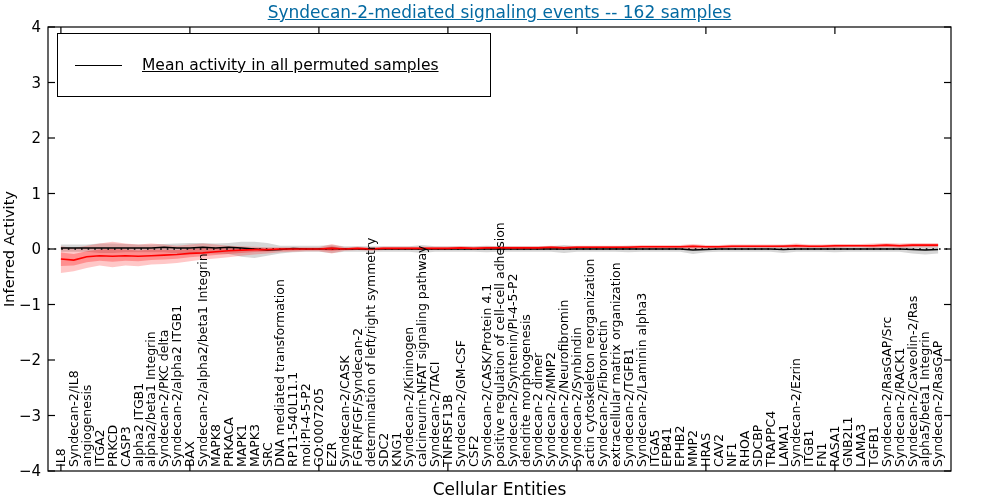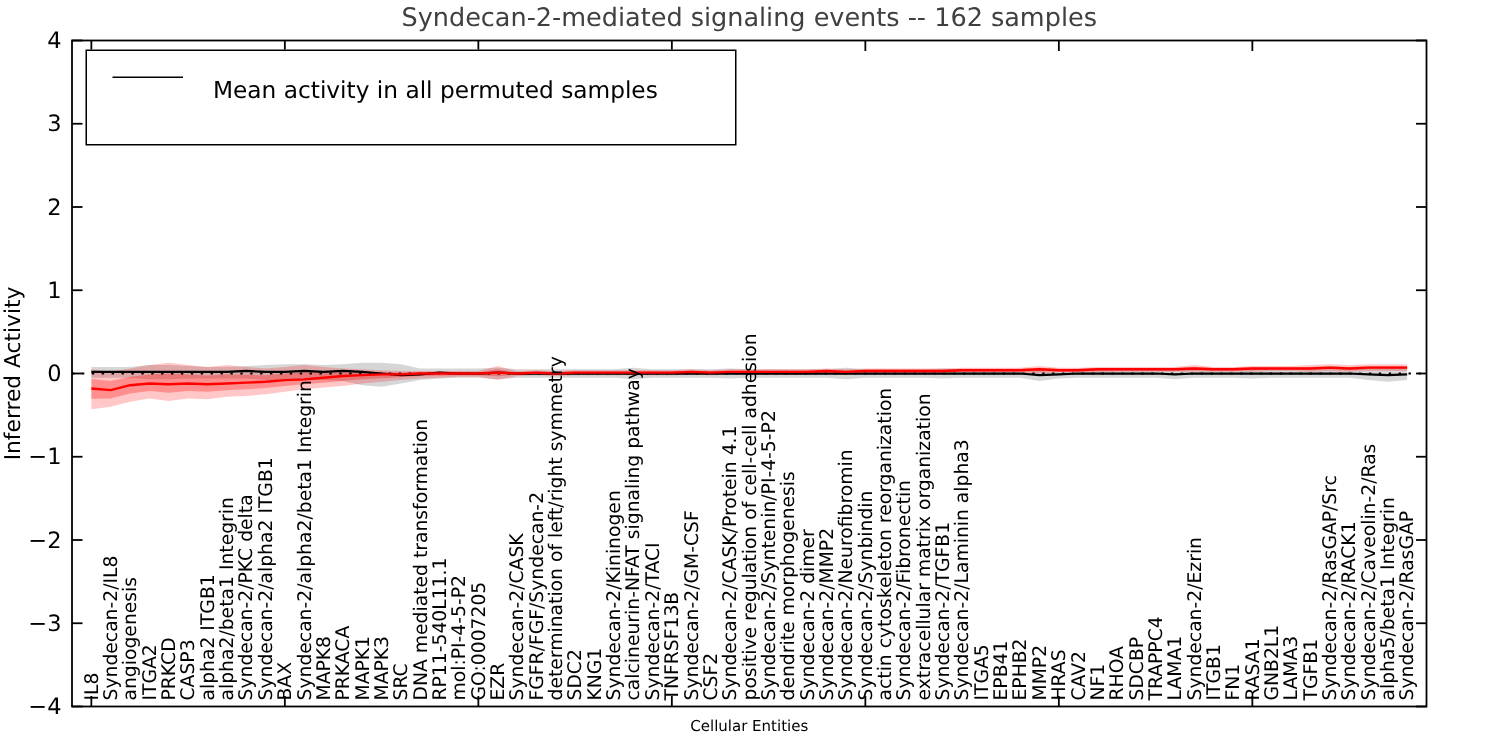--- a/index.html
+++ b/index.html
@@ -1,28 +1,28 @@
 <!DOCTYPE html>
 <html><head>
 <meta charset="utf-8">
 <style>
   html,body{margin:0;padding:0;background:#ffffff;}
   #figure{position:relative;width:1000px;height:500px;background:#ffffff;
           font-family:"DejaVu Sans","Liberation Sans",sans-serif;overflow:hidden;}
   #plot-svg{position:absolute;left:0;top:0;}
   .title{position:absolute;left:48px;top:2px;width:903px;text-align:center;
-         font-size:17px;color:#404040;}
+         font-size:17px;color:#0369a1;text-decoration:underline;}
   .xlabel{position:absolute;left:48px;top:479px;width:903px;text-align:center;
-          font-size:10px;color:#000;}
+          font-size:17px;color:#000;}
   .ylabel{position:absolute;left:9px;top:249px;white-space:nowrap;
           transform:translate(-50%,-50%) rotate(-90deg);font-size:14.5px;color:#000;}
   .legend{position:absolute;left:57px;top:33px;width:434px;height:64px;
           background:#ffffff;border:1.6px solid #000;box-sizing:border-box;
           display:flex;flex-direction:column;justify-content:space-evenly;}
-  .legend-row{display:flex;align-items:flex-start;height:28px;}
+  .legend-row{display:flex;align-items:center;height:28px;text-decoration:underline;}
   .legend-line{display:inline-block;width:47px;height:0px;border-top-width:1.7px;
                border-top-style:solid;margin-left:17px;flex:0 0 auto;}
   .legend-text{margin-left:20px;font-size:15.5px;color:#000;white-space:nowrap;}
 </style>
 </head>
 <body>
 
 <div id="figure">
   <svg id="plot-svg" width="1000" height="500">
       <polygon points="60.9,244.6 73.8,244.6 86.7,244.6 99.6,243.4 112.5,243.4 125.4,244.0 138.3,244.6 151.2,244.6 164.1,244.0 177.0,243.4 189.9,242.9 202.8,242.9 215.7,243.4 228.6,242.9 241.5,241.8 254.4,241.8 267.3,242.9 280.2,245.7 293.1,245.7 306.0,245.7 318.9,245.7 331.8,245.1 344.7,246.2 357.6,246.2 370.5,246.2 383.4,246.2 396.3,246.2 409.2,246.2 422.1,245.1 435.0,246.2 447.9,246.2 460.8,246.2 473.7,246.2 486.6,245.7 499.5,246.2 512.4,246.2 525.3,246.2 538.2,246.2 551.1,246.2 564.0,245.1 576.9,246.2 589.8,246.2 602.7,246.2 615.6,246.2 628.5,245.7 641.4,246.2 654.3,246.2 667.2,246.2 680.1,246.2 693.0,246.2 705.9,246.2 718.8,246.2 731.7,246.2 744.6,246.2 757.5,246.2 770.4,246.2 783.3,245.1 796.2,246.2 809.1,246.2 822.0,246.2 834.9,245.7 847.8,246.2 860.7,246.2 873.6,246.2 886.5,246.2 899.4,246.2 912.3,245.7 925.2,245.7 938.1,245.7 938.1,253.4 925.2,254.5 912.3,253.4 899.4,251.8 886.5,251.8 873.6,251.8 860.7,251.8 847.8,251.8 834.9,252.3 822.0,251.8 809.1,251.8 796.2,251.8 783.3,252.9 770.4,251.8 757.5,251.8 744.6,251.8 731.7,251.8 718.8,251.8 705.9,252.3 693.0,254.0 680.1,251.8 667.2,251.8 654.3,251.8 641.4,251.8 628.5,252.3 615.6,251.8 602.7,251.8 589.8,251.8 576.9,251.8 564.0,252.9 551.1,251.8 538.2,251.8 525.3,251.8 512.4,251.8 499.5,251.8 486.6,252.3 473.7,251.8 460.8,251.8 447.9,251.8 435.0,251.8 422.1,252.9 409.2,251.8 396.3,251.8 383.4,251.8 370.5,251.8 357.6,251.8 344.7,251.8 331.8,252.9 318.9,251.8 306.0,251.8 293.1,252.3 280.2,253.4 267.3,255.7 254.4,257.9 241.5,256.8 228.6,254.0 215.7,253.4 202.8,253.4 189.9,253.4 177.0,253.4 164.1,252.3 151.2,252.3 138.3,252.3 125.4,252.3 112.5,252.9 99.6,252.9 86.7,251.8 73.8,251.8 60.9,251.8" fill="#8a8a8a" fill-opacity="0.35"></polygon>

